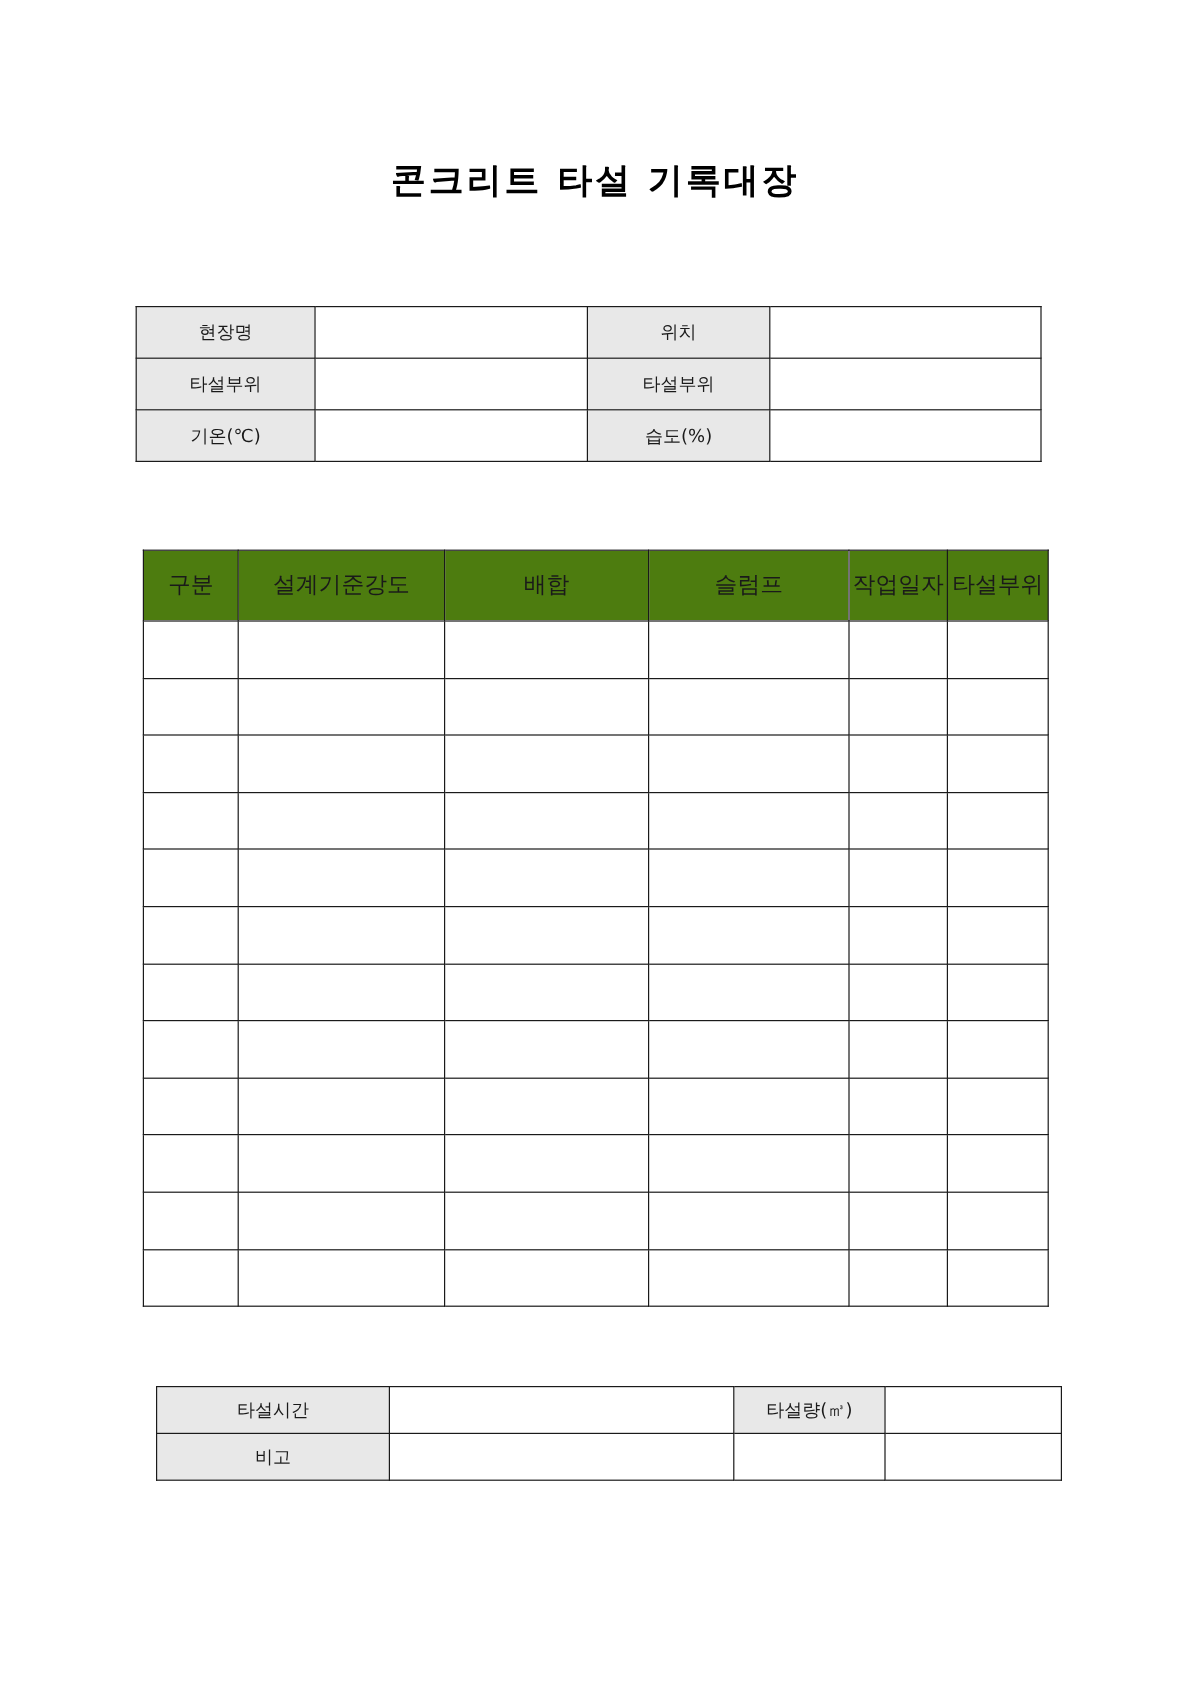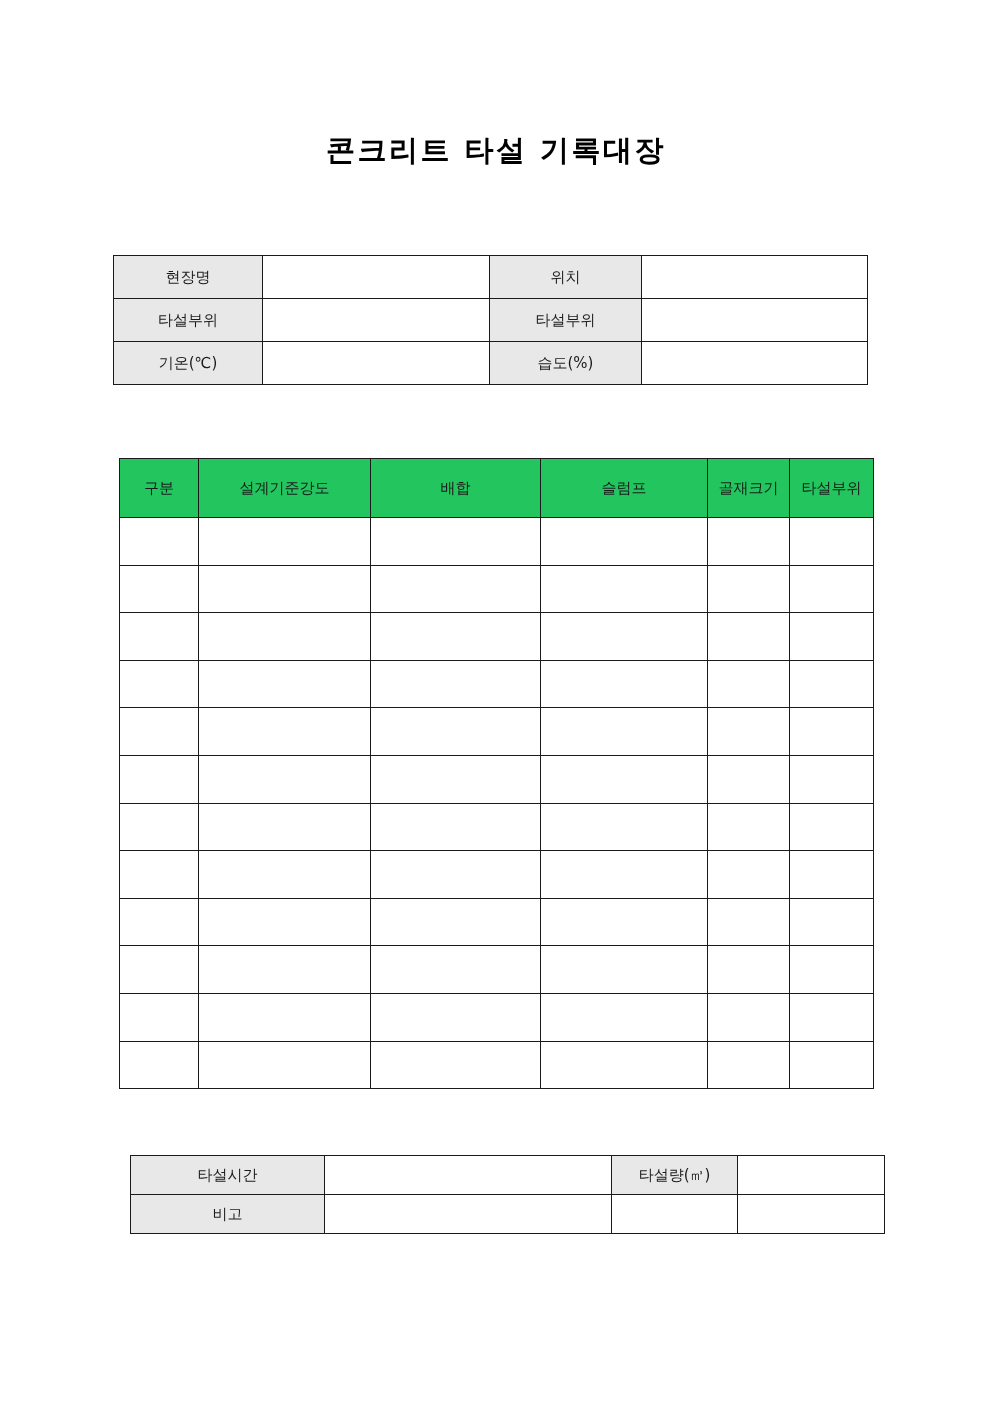--- a/index.html
+++ b/index.html
@@ -80,23 +80,23 @@
   .col-info-d { width: 226px; }
 
   
   #mix-table {
     left: 119px;
     top: 458px;
     width: 754px;
   }
   #mix-table thead td,
   #mix-table td.head {
-    background: #22c55e;
+    background: #4d7c0f;
     height: 58px;
-    font-size: 15px;
+    font-size: 19px;
   }
   #mix-table tbody td {
     height: 46.6px;
     background: #ffffff;
   }
   .col-m1 { width: 79px; }
   .col-m2 { width: 172px; }
   .col-m3 { width: 170px; }
   .col-m4 { width: 167px; }
   .col-m5 { width: 82px; }
@@ -199,21 +199,21 @@
         <td class="head">
           <span class="cell-text">설계기준강도</span>
         </td>
         <td class="head">
           <span class="cell-text">배합</span>
         </td>
         <td class="head">
           <span class="cell-text">슬럼프</span>
         </td>
         <td class="head">
-          <span class="cell-text">골재크기</span>
+          <span class="cell-text">작업일자</span>
         </td>
         <td class="head">
           <span class="cell-text">타설부위</span>
         </td>
       </tr>
     </thead>
     <tbody id="mix-body">
         <tr>
           <td>
             <span class="cell-text"></span>

